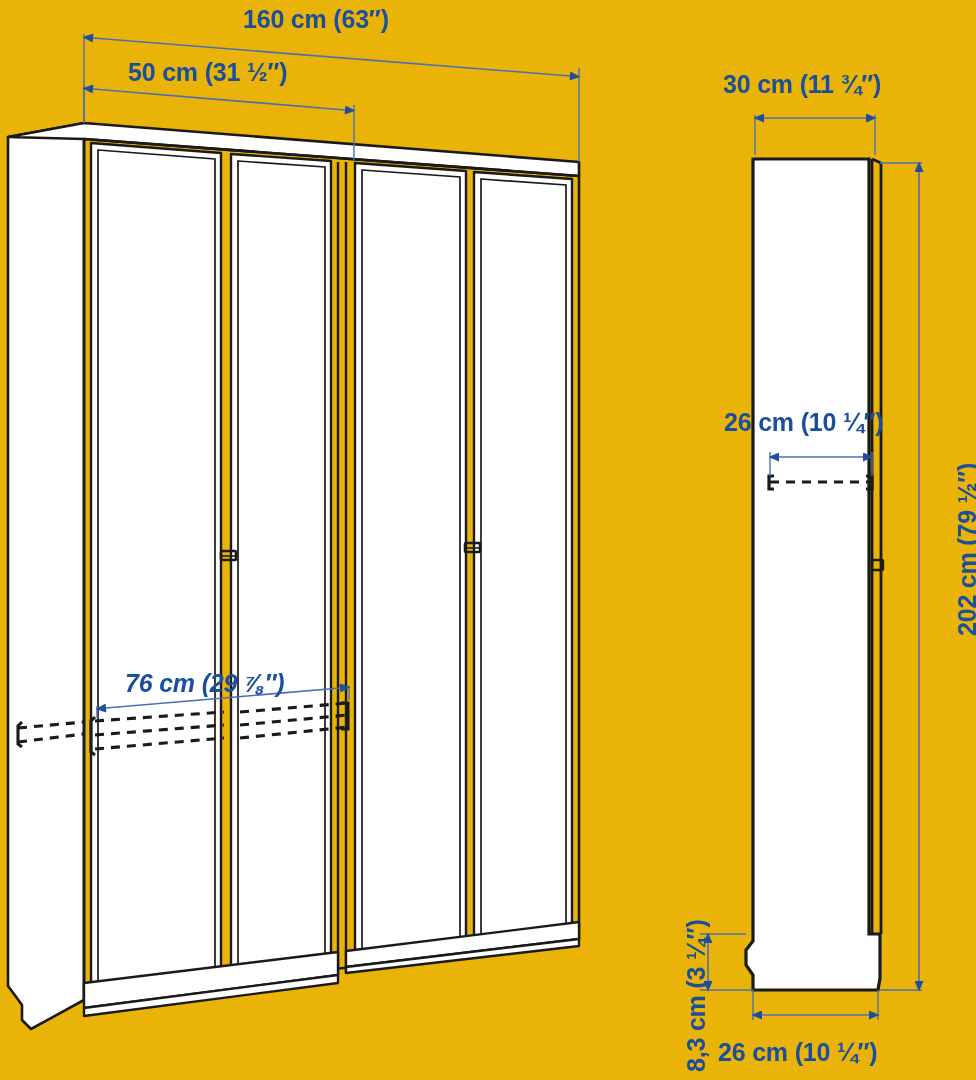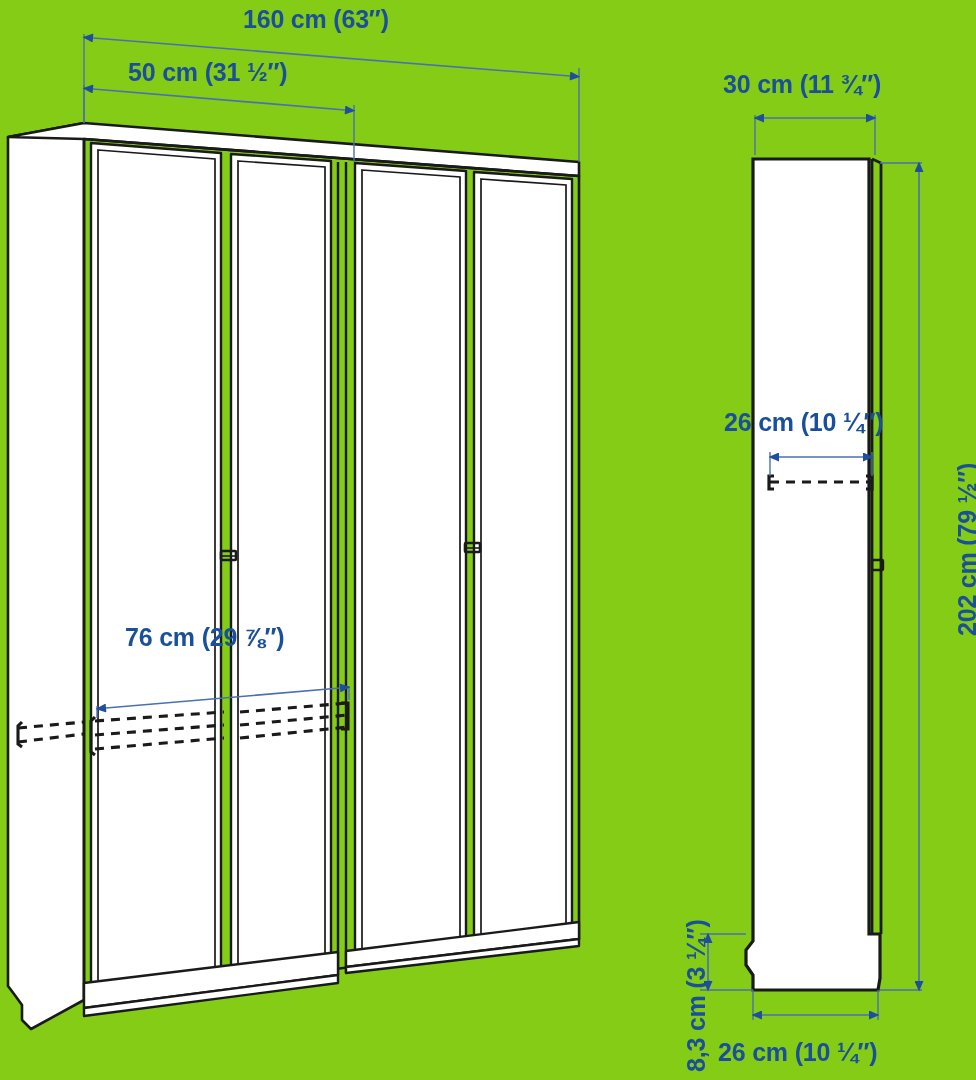--- a/index.html
+++ b/index.html
@@ -10,21 +10,21 @@
   body {
     width: 976px;
     height: 1080px;
     font-family: "Liberation Sans", sans-serif;
     overflow: hidden;
   }
   #stage {
     position: relative;
     width: 976px;
     height: 1080px;
-    background: #84cc16;
+    background: #eab308;
   }
   svg#drawing {
     position: absolute;
     left: 0;
     top: 0;
     width: 976px;
     height: 1080px;
     display: block;
   }
   .dim-label {
@@ -212,21 +212,21 @@
         <line x1="878" y1="990" x2="878" y2="1020" stroke="#4a6fb5" stroke-width="1.4"></line>
         <line x1="762" y1="1015" x2="869" y2="1015" stroke="#4a6fb5" stroke-width="1.6" marker-start="url(#arrL)" marker-end="url(#arrR)"></line>
       </g>
     </g>
   </svg>
 
   <div class="dim-label" style="left:243px; top:7px;">160 cm (63″)</div>
 
   <div class="dim-label" style="left:128px; top:60px;">50 cm (31 ½″)</div>
 
-  <div class="dim-label" style="left:125px; top:625px;">76 cm (29 ⅞″)</div>
+  <div class="dim-label" style="left:125px; top:671px;font-style:italic;">76 cm (29 ⅞″)</div>
 
   <div class="dim-label" style="left:723px; top:72px;text-align:right;">30 cm (11 ¾″)</div>
 
   <div class="dim-label" style="left:724px; top:410px;">26 cm (10 ¼″)</div>
 
   <div class="dim-label" style="left:718px; top:1040px;">26 cm (10 ¼″)</div>
 
   <div class="dim-label rot" style="left:955px; top:636px;">202 cm (79 ½″)</div>
 
   <div class="dim-label rot" style="left:684px; top:1072px;">8,3 cm (3 ¼″)</div>

